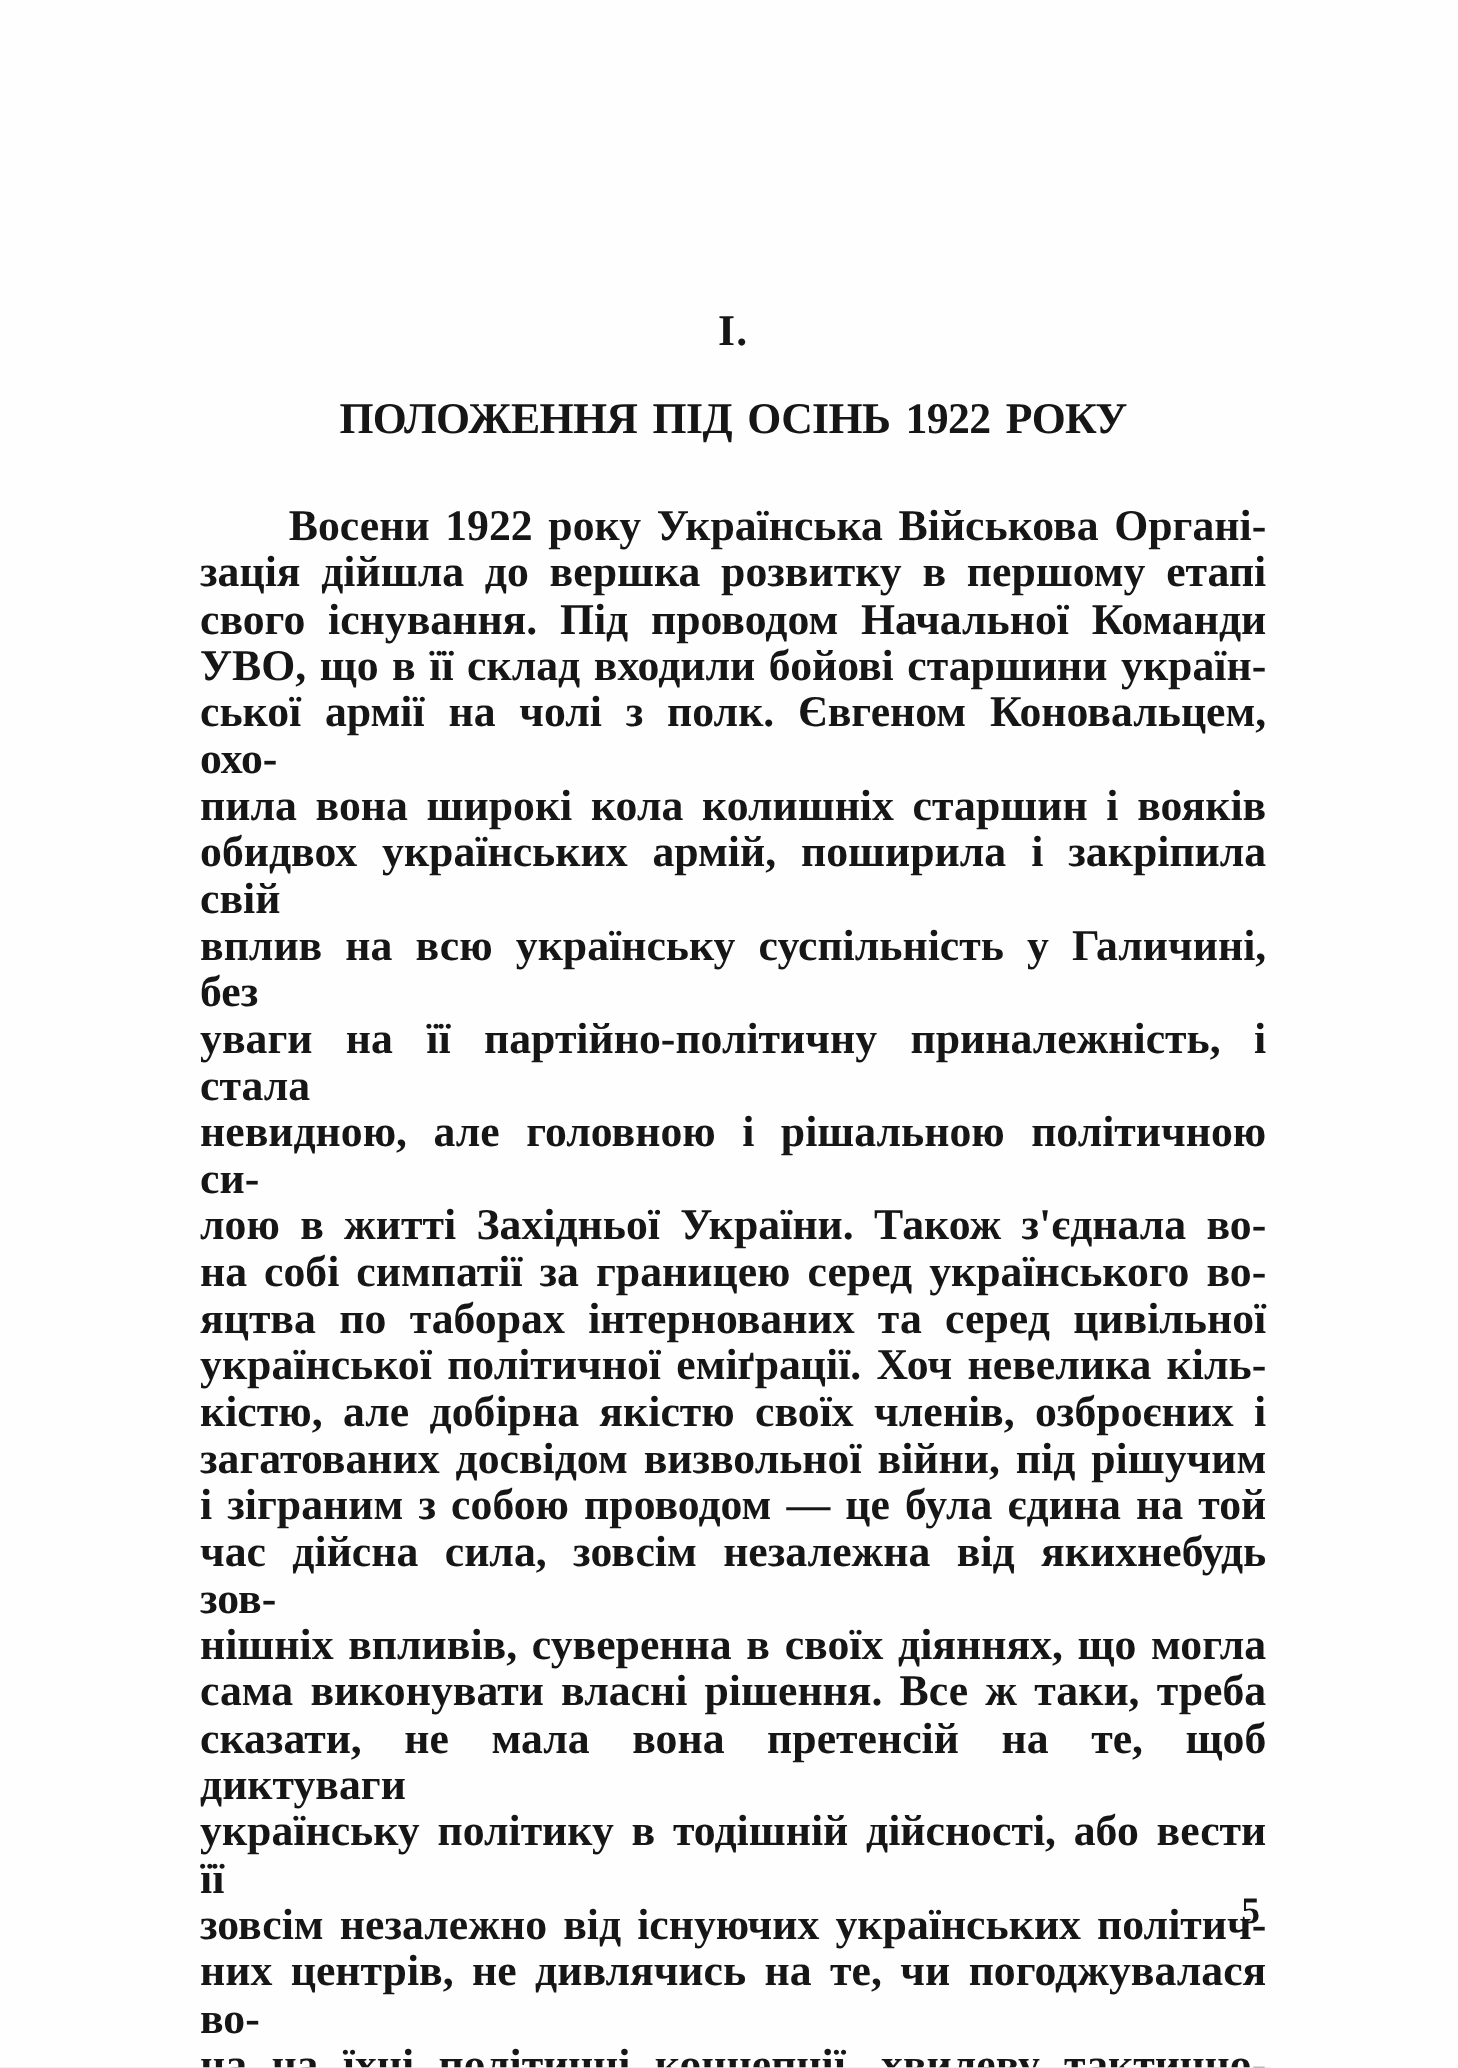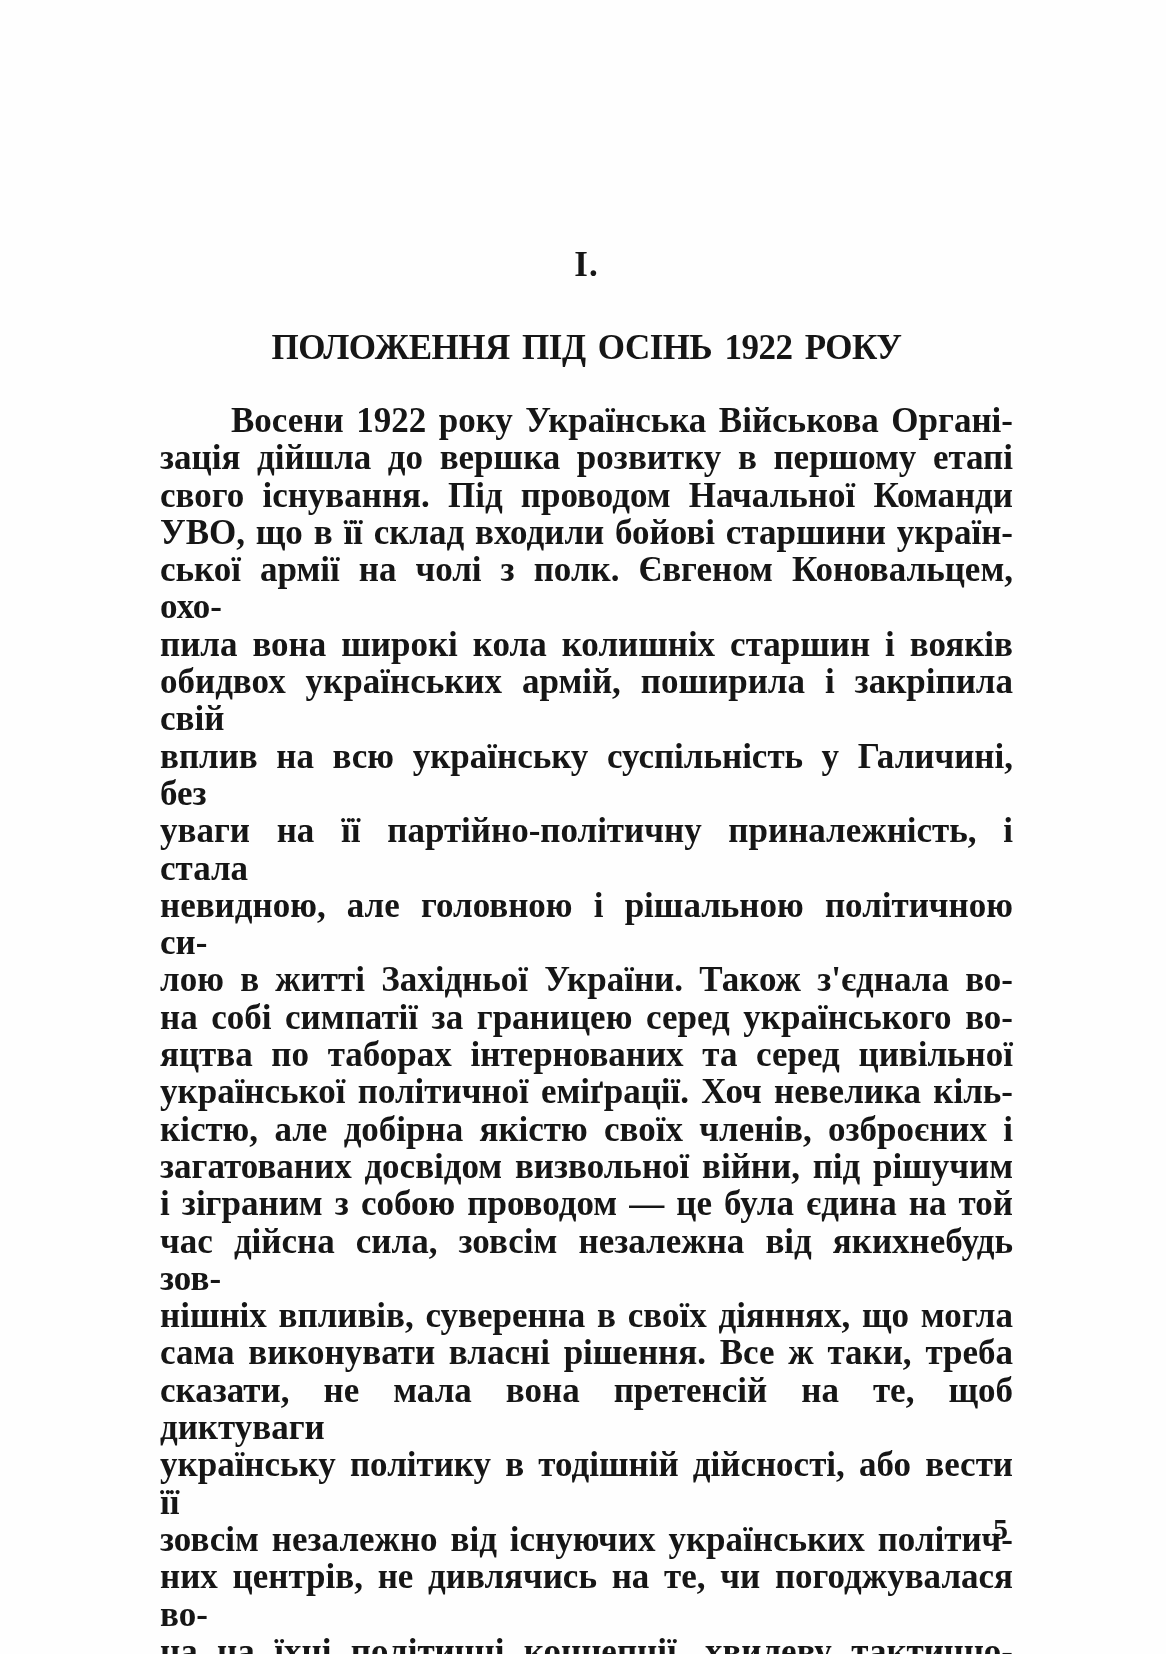--- a/index.html
+++ b/index.html
@@ -22,21 +22,21 @@
     top: 245px;
     left: 160px;
     width: 853px;
     text-align: center;
     font-size: 35px;
     font-weight: bold;
     letter-spacing: 1px;
   }
   .chapter-title {
     position: absolute;
-    top: 328px;
+    top: 315px;
     left: 100px;
     width: 973px;
     text-align: center;
     font-size: 35px;
     font-weight: bold;
     letter-spacing: -0.5px;
     white-space: nowrap;
     word-spacing: 4px;
   }
   .body-text {

